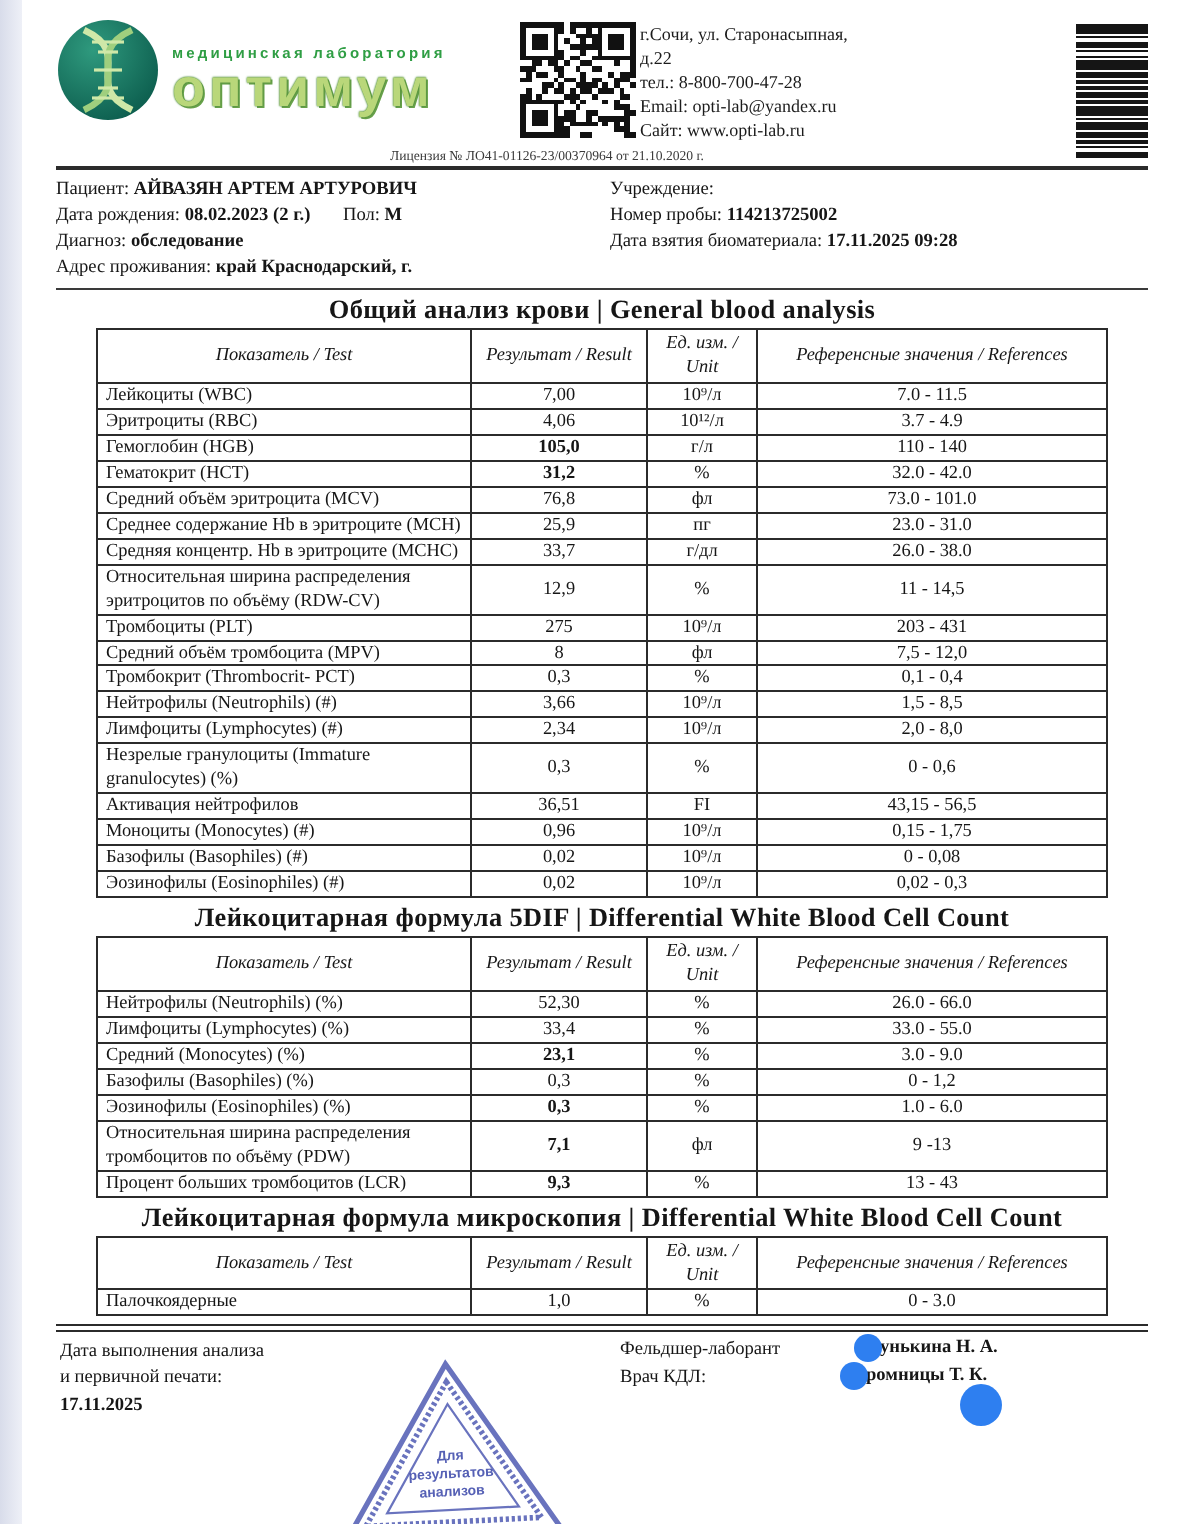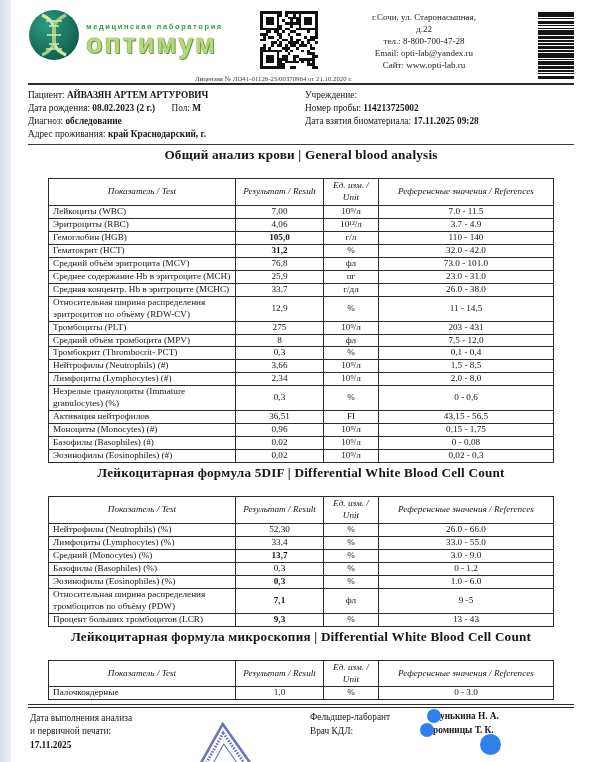--- a/index.html
+++ b/index.html
@@ -20,36 +20,36 @@
   .logo-textcol{margin-left:6px;padding-top:10px}
   .logo-tagline{font-family:"Liberation Sans","DejaVu Sans",sans-serif;
     font-size:7.5px;font-weight:bold;color:#2f9e44;letter-spacing:1.6px;white-space:nowrap}
   .logo-brand{font-family:"Liberation Sans","DejaVu Sans",sans-serif;
     font-size:27px;font-weight:bold;color:#b9d77a;letter-spacing:2px;line-height:1;
     text-shadow:0 0 1px #4f8f3a, 0 0 1px #4f8f3a, 1px 1px 0 #6aa24c;}
   .qr{width:60px;height:60px;margin:2px 0 0 14px;flex:none;background:#fff}
   .qr-grid{display:grid;width:58px;height:58px;
     grid-template-rows:repeat(21,1fr);grid-template-columns:repeat(21,1fr);}
   .qr-grid div{background:#111}
-  .head-contact{flex:1;text-align:center;font-size:9px;line-height:1.32;padding:3px 10px 0 0;color:#1b1b1b}
+  .head-contact{flex:1;text-align:left;font-size:9px;line-height:1.32;padding:3px 10px 0 0;color:#1b1b1b}
   .barcode{width:36px;height:62px;flex:none;padding-top:3px}
   .barcode-bars div{background:#151515;width:100%}
   .license{text-align:right;font-size:6.8px;color:#3a3a3a;margin:1px 222px 1px 0;white-space:nowrap}
   .head-rule{border-bottom:2px solid #2b2b2b;margin-top:1px}
 
   
   .pinfo{display:flex;font-size:9.3px;line-height:1.4;margin:4px 0 3px;}
   .pleft{width:277px}
   .pright{flex:1}
   .pinfo b{font-weight:bold}
   .sex-gap{display:inline-block;width:14px}
   .p-rule{border-bottom:1.5px solid #3a3a3a;margin-bottom:2px}
 
   
-  .sec-title{font-size:13.2px;font-weight:bold;text-align:center;margin:2px 0 15px;letter-spacing:.2px}
+  .sec-title{font-size:13.2px;font-weight:bold;text-align:center;margin:2px 0 1px;letter-spacing:.2px}
   table.results{width:505px;margin:0 auto;border-collapse:collapse;font-size:9.2px;
     table-layout:fixed;}
   table.results th,table.results td{border:1px solid #2b2b2b;padding:0px 4px;line-height:1.3;
     overflow:hidden;}
   table.results th{font-style:italic;font-weight:normal;text-align:center;padding:1px 2px}
   col.w-test{width:187px}col.w-res{width:88px}col.w-unit{width:55px}col.w-ref{width:175px}
   td.c-test{text-align:left}
   td.c-res,td.c-unit,td.c-ref{text-align:center}
   td.bold{font-weight:bold}
 
@@ -565,41 +565,41 @@
           <td class="c-ref">26.0 - 66.0</td>
         </tr>
         <tr>
           <td class="c-test">Лимфоциты (Lymphocytes) (%)</td>
           <td class="c-res">33,4</td>
           <td class="c-unit">%</td>
           <td class="c-ref">33.0 - 55.0</td>
         </tr>
         <tr>
           <td class="c-test">Средний (Monocytes) (%)</td>
-          <td class="c-res bold">13,7</td>
+          <td class="c-res bold">23,1</td>
           <td class="c-unit">%</td>
           <td class="c-ref">3.0 - 9.0</td>
         </tr>
         <tr>
           <td class="c-test">Базофилы (Basophiles) (%)</td>
           <td class="c-res">0,3</td>
           <td class="c-unit">%</td>
           <td class="c-ref">0 - 1,2</td>
         </tr>
         <tr>
           <td class="c-test">Эозинофилы (Eosinophiles) (%)</td>
           <td class="c-res bold">0,3</td>
           <td class="c-unit">%</td>
           <td class="c-ref">1.0 - 6.0</td>
         </tr>
         <tr>
           <td class="c-test">Относительная ширина распределения тромбоцитов по объёму (PDW)</td>
           <td class="c-res bold">7,1</td>
           <td class="c-unit">фл</td>
-          <td class="c-ref">9 -5</td>
+          <td class="c-ref">9 -13</td>
         </tr>
         <tr>
           <td class="c-test">Процент больших тромбоцитов (LCR)</td>
           <td class="c-res bold">9,3</td>
           <td class="c-unit">%</td>
           <td class="c-ref">13 - 43</td>
         </tr>
       </tbody>
   </table>
 

